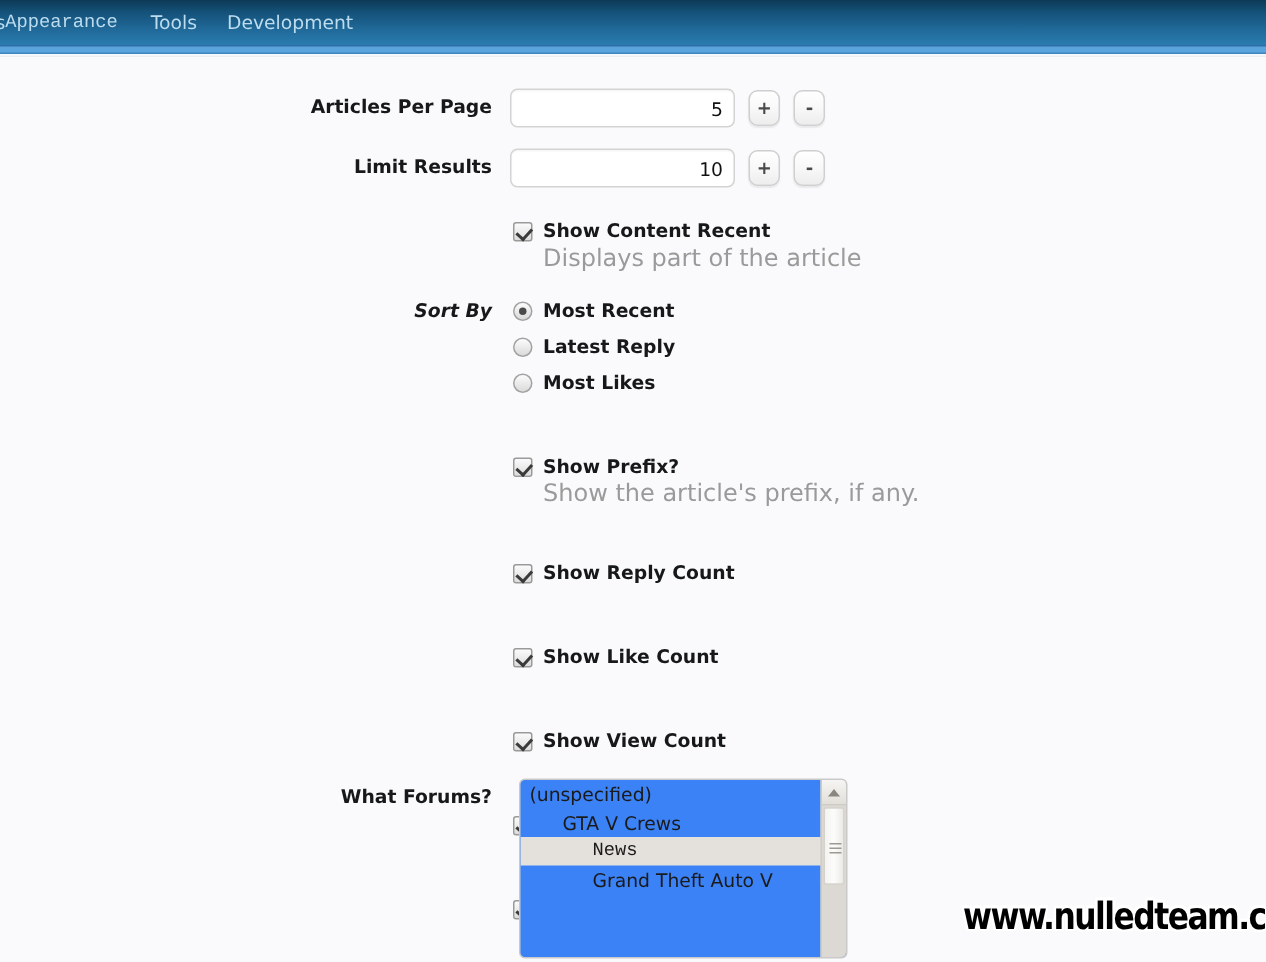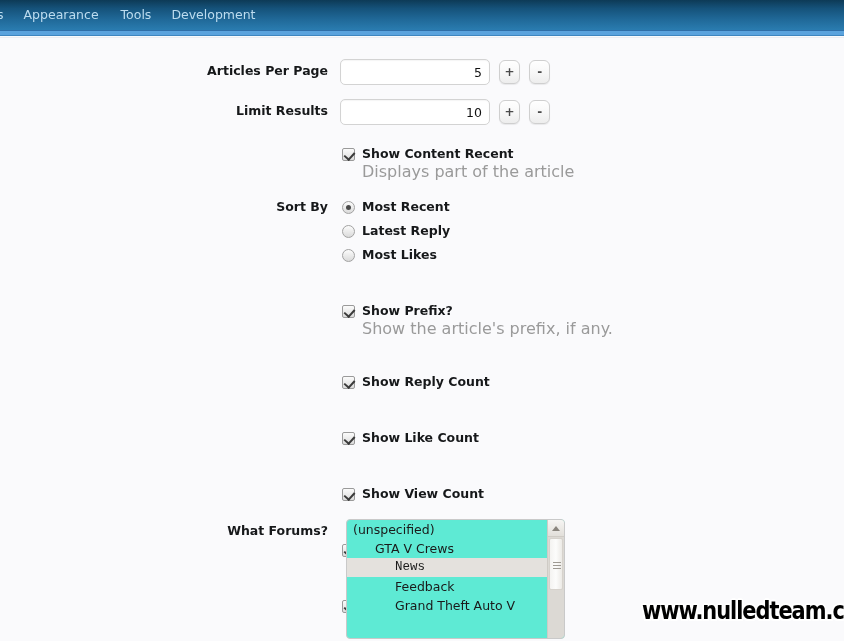--- a/index.html
+++ b/index.html
@@ -141,21 +141,21 @@
     color: #9a9a9a;
     white-space: nowrap;
   }
 
   
   #forumbox {
     position: relative;
     width: 219px; height: 120px;
     border: 1px solid #c9c9c9;
     border-radius: 4px;
-    background: #5eead4;
+    background: #3b82f6;
     overflow: hidden;
   }
   .fitem {
     height: 19px;
     line-height: 19px;
     font-size: 12.5px;
     color: #1a1a1a;
     white-space: nowrap;
     padding-left: 6px;
     cursor: pointer;
@@ -216,21 +216,21 @@
     white-space: nowrap;
     transform: scaleX(0.93);
     transform-origin: left top;
   }
 </style>
 </head>
 <body>
 
 <div id="navbar">
   <span class="nav-item clipped" style="margin-left:-3px;">s</span>
-  <span class="nav-item" style="margin-left:20px;">Appearance</span>
+  <span class="nav-item" style="font-family:Liberation Mono, monospace;">Appearance</span>
   <span class="nav-item" style="margin-left:22px;">Tools</span>
   <span class="nav-item" style="margin-left:20px;text-align:center;">Development</span>
 </div>
 <div id="nav-underbar"></div>
 <div id="page-top-rule"></div>
 
 <div id="form">
 
   <div class="row" style="left:44px; top:25px; width:560px;">
     <div class="row-label" style="right:auto; left:0; width:260px;">Articles Per Page</div>
@@ -250,21 +250,21 @@
     </div>
   </div>
 
   <div class="row optline" style="left:318px; top:108px;">
     <span class="cbox"></span>
     <span class="opt-text">Show Content Recent</span>
     <span class="opt-hint">Displays part of the article</span>
   </div>
 
   <div class="row" style="left:44px; top:161px; width:560px;">
-    <div class="row-label" style="right:auto; left:0; width:260px;">Sort By</div>
+    <div class="row-label" style="right:auto; left:0; width:260px;font-style:italic;">Sort By</div>
     <div class="row-ctrl" style="left:274px; top:0;">
       <div class="optline" style="margin-bottom:6px;">
         <span class="radio on"></span>
         <span class="opt-text">Most Recent</span>
       </div>
       <div class="optline" style="margin-bottom:6px;">
         <span class="radio"></span>
         <span class="opt-text">Latest Reply</span>
       </div>
       <div class="optline">
@@ -305,21 +305,20 @@
     <span class="opt-text">Show Author Avatar</span>
   </div>
 
   <div class="row" style="left:44px; top:485px; width:560px;">
     <div class="row-label" style="right:auto; left:0; width:260px;">What Forums?</div>
     <div class="row-ctrl" style="left:278px; top:-4px;">
       <div id="forumbox">
         <div class="fitem">(unspecified)</div>
         <div class="fitem d1">GTA V Crews</div>
         <div class="fitem d2 sel">News</div>
-        <div class="fitem d2">Feedback</div>
         <div class="fitem d2">Grand Theft Auto V</div>
 
         <div id="fscroll">
           <div id="fscroll-up"></div>
           <div id="fscroll-thumb">
             <div class="grip" style="top:23px;"></div>
             <div class="grip" style="top:26px;"></div>
             <div class="grip" style="top:29px;"></div>
           </div>
         </div>

